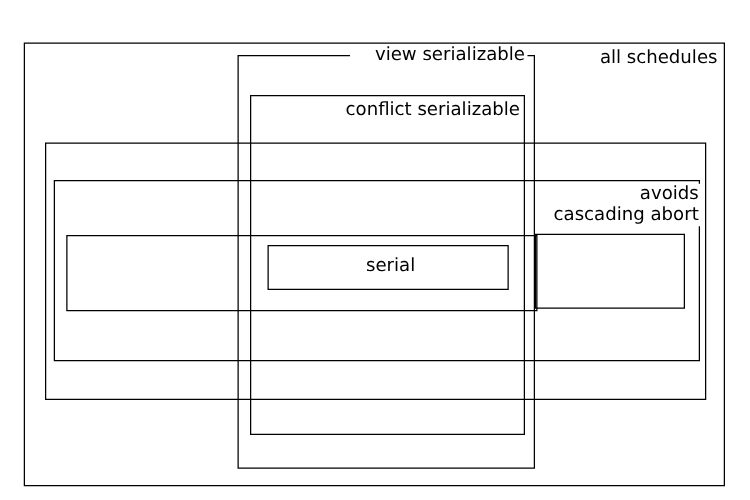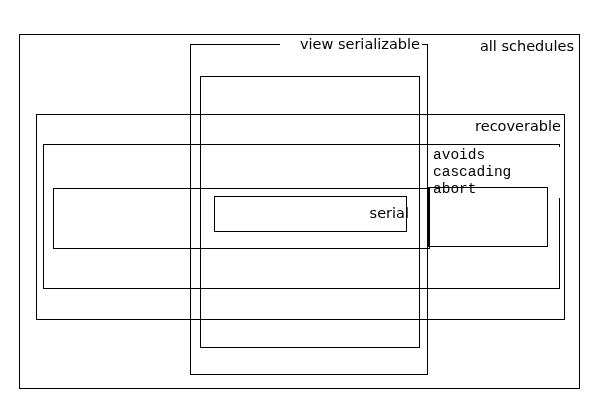--- a/index.html
+++ b/index.html
@@ -26,21 +26,21 @@
   .label {
     position: absolute;
     color: #000000;
     font-size: 14.5px;
     line-height: 17px;
     white-space: pre-line;
     background: #ffffff;
     padding: 0 2px;
   }
   .label.right  { text-align: right; }
-  .label.left   { text-align: left; font-family: Liberation Mono, monospace;  }
+  .label.left   { text-align: right;  }
   .label.center { text-align: center; }
 
   
   #box-all-schedules { left: 19px;  top: 22px;  width: 561px; height: 355px; }
   #lbl-all-schedules { left: 452px; top: 26px;  width: 120px; }
 
   
   #box-view-serializable { left: 190px; top: 32px; width: 238px; height: 331px; }
   #lbl-view-serializable { left: 280px; top: 24px; width: 138px; }
 
@@ -58,37 +58,37 @@
 
   
   #box-strict { left: 428px; top: 175px; width: 120px; height: 60px; }
   #lbl-strict { left: 460px; top: 179px; width: 80px; }
 
   
   #box-inner-band { left: 53px; top: 176px; width: 377px; height: 61px; }
 
   
   #box-serial { left: 214px; top: 184px; width: 193px; height: 36px; }
-  #lbl-serial { left: 214px; top: 193px; width: 193px; background: transparent; text-align: right; }
+  #lbl-serial { left: 214px; top: 193px; width: 193px; background: transparent; }
 </style>
 </head>
 <body>
 
 <div id="stage">
 
   <div class="box" id="box-all-schedules"></div>
   <div class="label right" id="lbl-all-schedules">all schedules</div>
 
   <div class="box" id="box-view-serializable"></div>
   <div class="label right" id="lbl-view-serializable">view serializable</div>
 
   <div class="box" id="box-conflict-serializable"></div>
+  <div class="label right" id="lbl-conflict-serializable">conflict serializable</div>
 
   <div class="box" id="box-recoverable"></div>
-  <div class="label right" id="lbl-recoverable">recoverable</div>
 
   <div class="box" id="box-avoids-cascading-abort"></div>
   <div class="label left" id="lbl-avoids-cascading-abort">avoids
 cascading abort</div>
 
   <div class="box" id="box-inner-band"></div>
 
   <div class="box" id="box-strict"></div>
 
   <div class="box" id="box-serial"></div>

